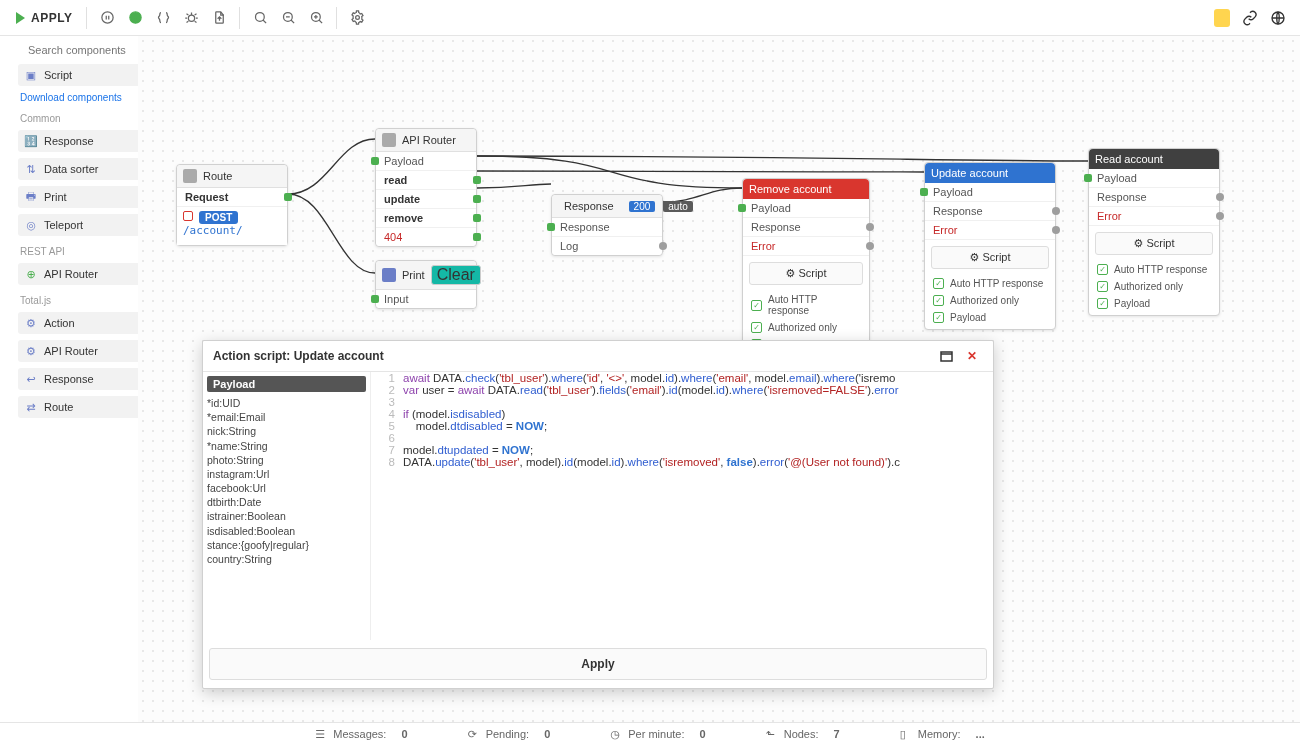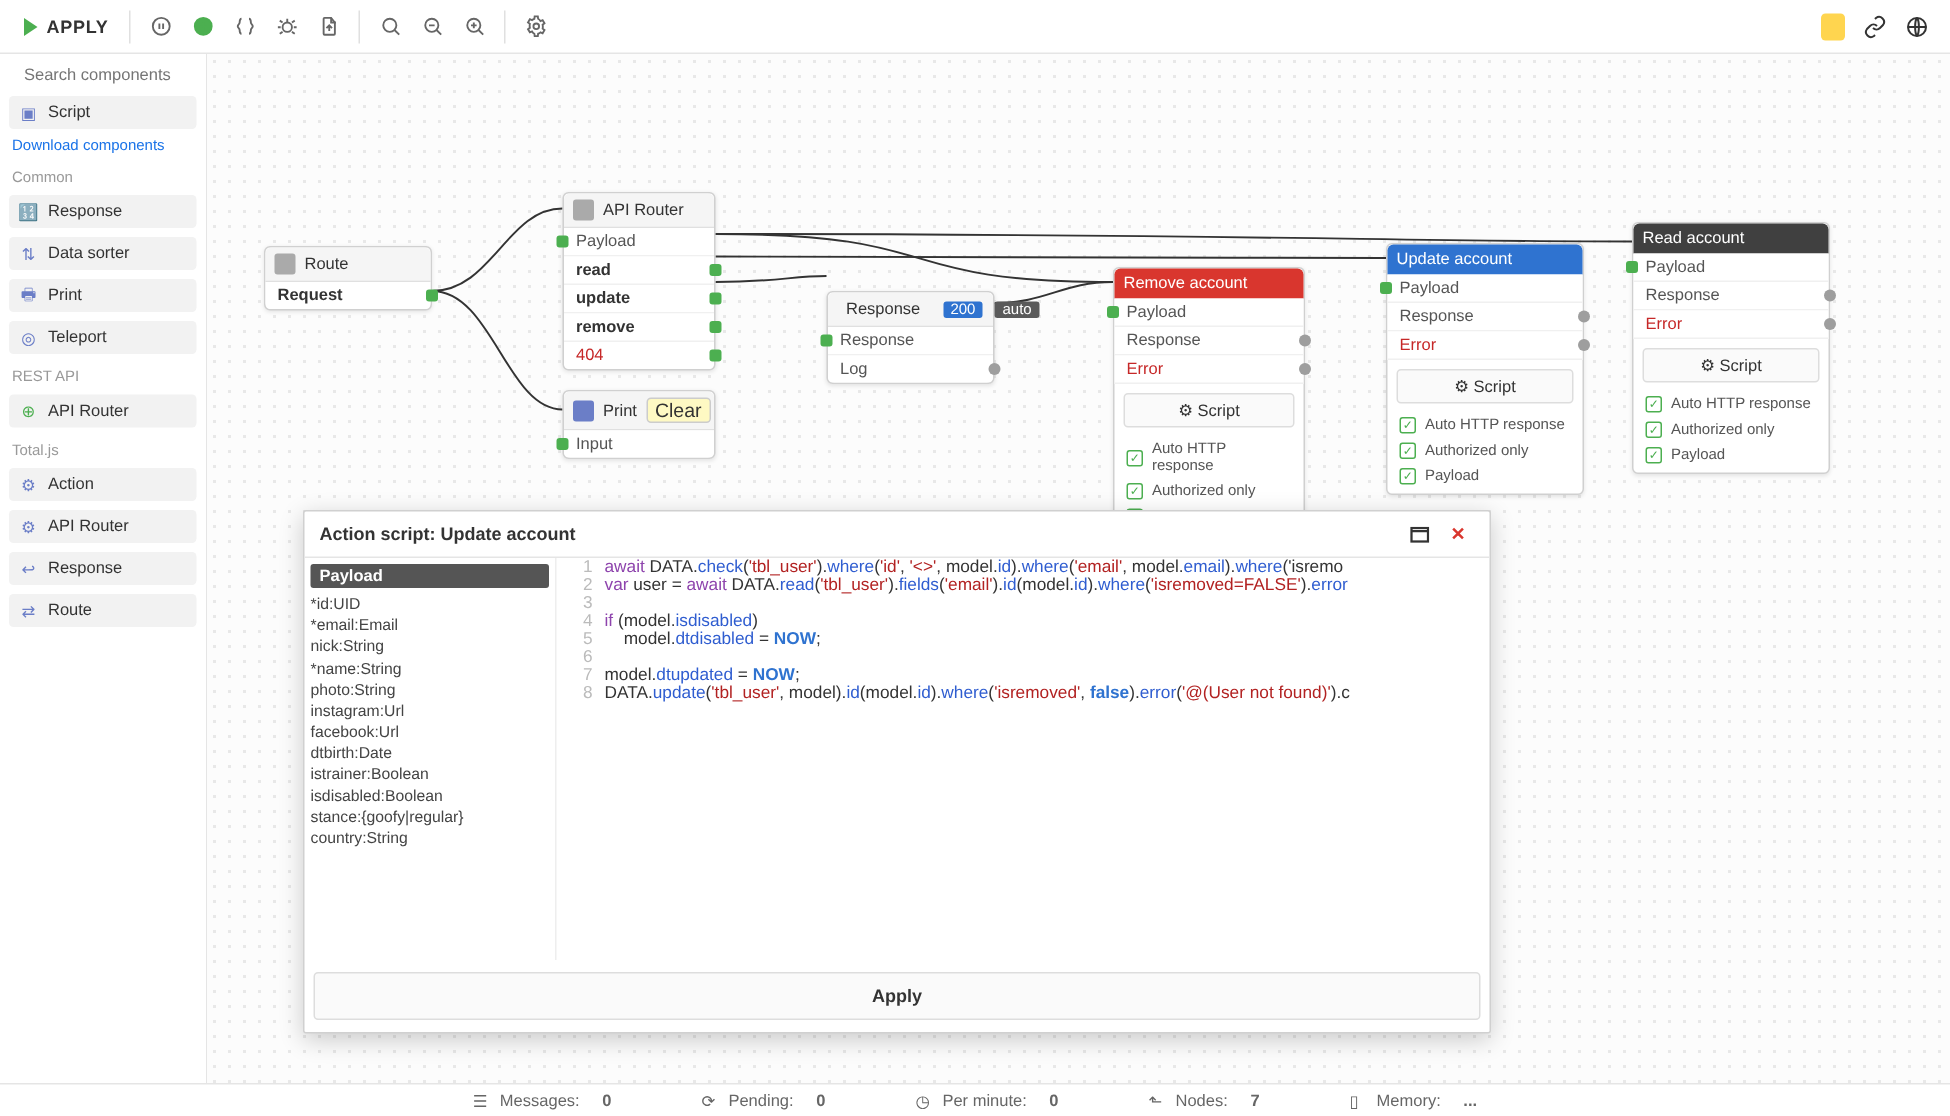--- a/index.html
+++ b/index.html
@@ -11,21 +11,21 @@
 .toolbar .apply-btn .tri{display:inline-block;width:0;height:0;border-top:6px solid transparent;border-bottom:6px solid transparent;border-left:9px solid #4caf50;}
 .toolbar .sep{width:1px;height:22px;background:#e0e0e0;margin:0 6px;}
 .toolbar .tb-icon{width:28px;height:28px;display:flex;align-items:center;justify-content:center;color:#555;cursor:pointer;border-radius:3px;}
 .toolbar .tb-icon svg{width:15px;height:15px;}
 .toolbar .tb-icon.green svg{stroke:#4caf50;fill:#4caf50;}
 .toolbar .spacer{flex:1;}
 .toolbar .right-icon{width:28px;height:28px;display:flex;align-items:center;justify-content:center;cursor:pointer;}
 .toolbar .notes{background:#ffd54f;border-radius:3px;width:16px;height:18px;}
 
 
-.sidebar{position:absolute;top:36px;left:0;width:138px;bottom:22px;border-right:1px solid #e5e5e5;background:#fff;padding:6px;overflow:auto;}
+.sidebar{position:absolute;top:36px;left:12px;width:138px;bottom:22px;border-right:1px solid #e5e5e5;background:#fff;padding:6px;overflow:auto;}
 .search-row{display:flex;align-items:center;gap:6px;padding:2px 4px;color:#888;}
 .search-row input{border:none;outline:none;font-size:11px;flex:1;color:#333;}
 .side-item{display:flex;align-items:center;gap:6px;background:#f2f2f2;border-radius:3px;padding:4px 6px;margin-top:6px;cursor:pointer;font-size:11px;}
 .side-item .ic{width:14px;height:14px;display:flex;align-items:center;justify-content:center;color:#6b7ec7;}
 .download-link{color:#1a73e8;font-size:10px;margin:6px 2px;display:block;cursor:pointer;}
 .side-section-title{font-size:10px;color:#999;margin:10px 2px 2px;}
 
 
 .canvas{position:absolute;top:36px;left:138px;right:0;bottom:22px;background:#fcfcfc;
   background-image:radial-gradient(#e8e8e8 1px,transparent 1px);background-size:10px 10px;}
@@ -56,21 +56,21 @@
 .route-body{padding:4px 6px 8px;background:#fff;}
 .badge-post{display:inline-block;background:#2f73d0;color:#fff;border-radius:3px;padding:1px 6px;font-size:10px;font-weight:bold;}
 .path{color:#2f73d0;font-family:monospace;}
 .lockic{display:inline-block;width:10px;height:10px;border:1.5px solid #d9362e;border-radius:2px;margin-right:3px;}
 
 
 .pill-code{background:#2f73d0;color:#fff;border-radius:2px;padding:0 5px;font-size:10px;}
 .pill-auto{background:#5a5a5a;color:#fff;border-radius:2px;padding:0 5px;font-size:10px;margin-left:2px;}
 
 
-.clear-pill{background:#fef9c3;border:1px solid #ccc;border-radius:3px;font-size:13px;padding:0 5px;cursor:pointer;}
+.clear-pill{background:#14b8a6;border:1px solid #ccc;border-radius:3px;font-size:16px;padding:0 5px;cursor:pointer;}
 
 
 .panel{position:absolute;left:202px;top:340px;width:792px;background:#fff;border:1px solid #d0d0d0;box-shadow:0 4px 16px rgba(0,0,0,.2);border-radius:2px;z-index:5;}
 .panel-head{display:flex;align-items:center;padding:6px 10px;border-bottom:1px solid #e5e5e5;font-size:12px;}
 .panel-head .title{flex:1;font-weight:bold;}
 .panel-head .pbtn{width:22px;height:18px;display:flex;align-items:center;justify-content:center;cursor:pointer;margin-left:4px;}
 .panel-head .close{color:#d9362e;font-weight:bold;}
 .panel-body{display:flex;height:268px;}
 .payload-col{width:168px;border-right:1px solid #eee;padding:4px;font-family:Menlo,Consolas,monospace;font-size:10.5px;color:#444;overflow:auto;}
 .payload-col .ph{background:#555;color:#fff;font-weight:bold;padding:2px 6px;border-radius:2px;margin-bottom:4px;font-family:Arial;font-size:11px;}
@@ -249,20 +249,25 @@
 
     <path d="M525 166 C560 166 570 152 604 152"></path>
   </svg>
 
   <div class="node" style="left:38px;top:128px;width:112px">
     <div class="node-head white">
         <span class="nic"></span>
         <span>Route</span>
       </div>
     <div class="nrow b"><span>Request</span><span class="port-r"></span></div>
+    <div class="route-body">
+      <span class="lockic"></span>
+      <span class="badge-post">POST</span>
+      <span class="path">/account/</span>
+    </div>
   </div>
 
   <div class="node" style="left:237px;top:92px;width:102px">
     <div class="node-head white">
         <span class="nic"></span>
         <span>API Router</span>
       </div>
     <div class="nrow"><span class="port-l"></span><span>Payload</span></div>
     <div class="nrow b"><span>read</span><span class="port-r"></span></div>
     <div class="nrow b"><span>update</span><span class="port-r"></span></div>

